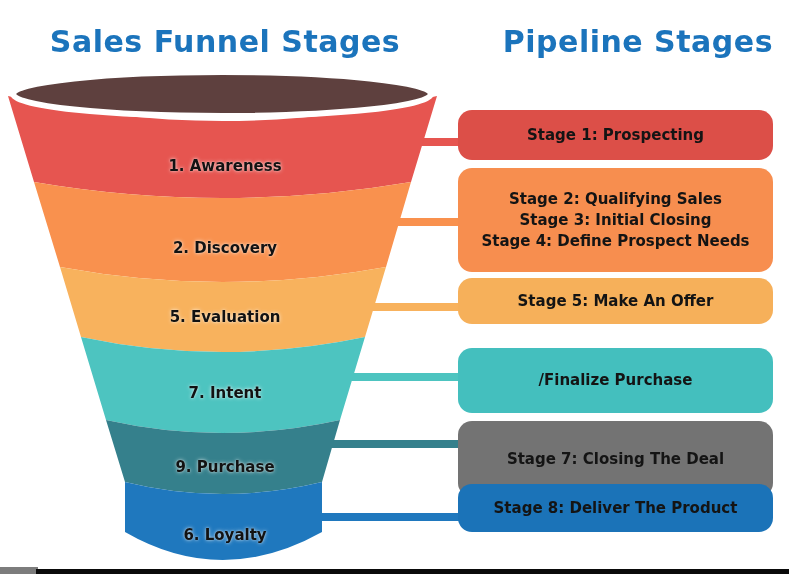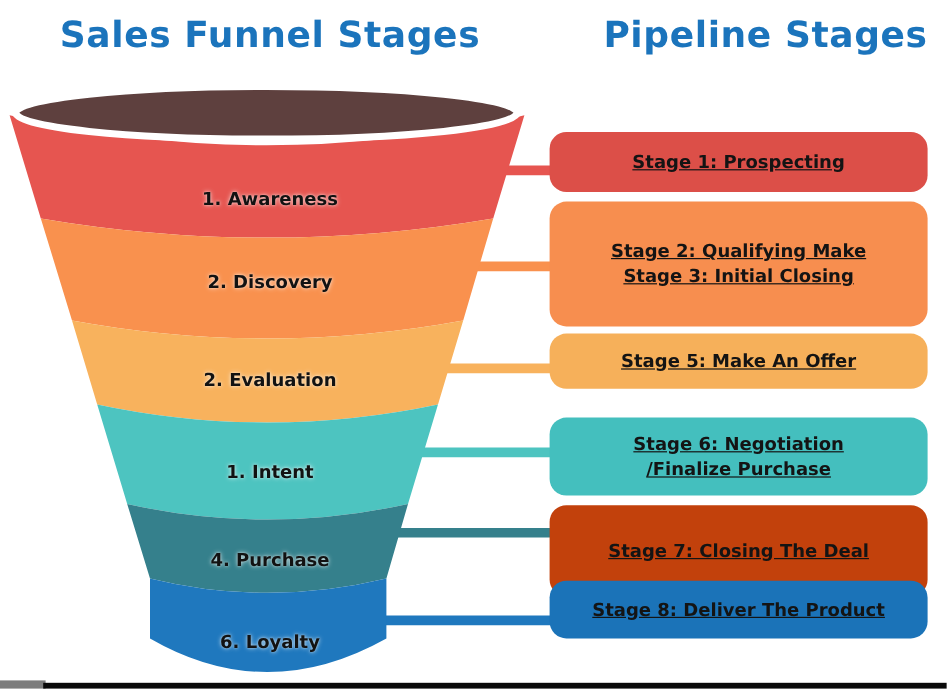--- a/index.html
+++ b/index.html
@@ -2,41 +2,41 @@
 <html><head>
 <meta charset="utf-8">
 <style>
   html,body{margin:0;padding:0;}
   body{
     width:789px;height:574px;position:relative;overflow:hidden;
     background:#ffffff;
     font-family:"DejaVu Sans","Liberation Sans",sans-serif;
   }
   .title{
-    position:absolute;top:12px;height:40px;
+    position:absolute;top:24px;height:40px;
     font-size:30px;font-weight:700;letter-spacing:0.5px;
     color:#1B74BC;text-align:center;
   }
   .title-left{left:20px;width:410px;}
   .title-right{left:458px;width:315px;text-align:right;}
   #scene{position:absolute;left:0;top:0;}
   .funnel-label{
     position:absolute;left:60px;width:330px;
     text-align:center;font-weight:700;font-size:15px;color:#121212;
     text-shadow:0 0 4px rgba(255,255,255,0.65),0 0 2px rgba(255,255,255,0.5);
     transform:translateY(-50%);
   }
   .pipe-box{
     position:absolute;left:458px;width:315px;
     border-radius:14px;
     display:flex;flex-direction:column;justify-content:center;align-items:center;
     text-align:center;color:#141414;font-weight:700;font-size:15px;line-height:21px;
     padding:2px 10px;box-sizing:border-box;
   }
-  .pipe-line{white-space:pre-line;text-decoration:underline;}
+  .pipe-line{white-space:pre-line;}
   .bottom-gray{position:absolute;left:0;top:567px;width:38px;height:7px;background:#7c7c7c;}
   .bottom-black{position:absolute;left:36px;top:569px;width:753px;height:5px;background:#0a0a0a;}
 </style>
 </head>
 <body>
 
 <div class="title title-left">Sales Funnel Stages</div>
 <div class="title title-right">Pipeline Stages</div>
 
 <svg id="scene" width="789" height="574" viewBox="0 0 789 574">
@@ -56,45 +56,45 @@
     <path d="M 60 267 Q 222 297 386 267 L 365 337 Q 222 367 81 337 Z" fill="#F8B25D"></path>
     <path d="M 81 337 Q 222 367 365 337 L 340 420 Q 222 446 106 420 Z" fill="#4DC4C0"></path>
     <path d="M 106 420 Q 222 446 340 420 L 322 482 Q 222 506 125 482 Z" fill="#35808C"></path>
     <path d="M 125 482 Q 222 506 322 482 L 322 532 Q 222 588 125 532 Z" fill="#1F78BE"></path>
 
     <ellipse cx="222" cy="94" rx="209" ry="22" stroke="#ffffff" stroke-width="6" fill="#5E403E"></ellipse>
   </g>
 </svg>
 
 <div class="funnel-label" style="top:166px;">1. Awareness</div>
-<div class="funnel-label" style="top:235px;">2. Discovery</div>
-<div class="funnel-label" style="top:317px;">2. Evaluation</div>
-<div class="funnel-label" style="top:393px;">1. Intent</div>
-<div class="funnel-label" style="top:467px;">4. Purchase</div>
+<div class="funnel-label" style="top:248px;">2. Discovery</div>
+<div class="funnel-label" style="top:317px;">5. Evaluation</div>
+<div class="funnel-label" style="top:393px;">7. Intent</div>
+<div class="funnel-label" style="top:467px;">9. Purchase</div>
 <div class="funnel-label" style="top:535px;">6. Loyalty</div>
 
 <div class="pipe-box" style="top: 110px; height: 50px; background-color: rgb(220, 79, 72);">
   <div class="pipe-line">Stage 1: Prospecting</div>
 </div>
 
 <div class="pipe-box" style="top: 168px; height: 104px; background-color: rgb(247, 142, 79);">
-  <div class="pipe-line">Stage 2: Qualifying Make</div>
+  <div class="pipe-line">Stage 2: Qualifying Sales</div>
   <div class="pipe-line">Stage  3:  Initial  Closing</div>
+  <div class="pipe-line">Stage 4: Define Prospect Needs</div>
 </div>
 
 <div class="pipe-box" style="top: 278px; height: 46px; background-color: rgb(246, 176, 90);">
   <div class="pipe-line">Stage 5: Make An Offer</div>
 </div>
 
 <div class="pipe-box" style="top: 348px; height: 65px; background-color: rgb(68, 191, 190);">
-  <div class="pipe-line">Stage 6: Negotiation</div>
   <div class="pipe-line">/Finalize Purchase</div>
 </div>
 
-<div class="pipe-box" style="top: 421px; height: 76px; background-color: #c2410c;">
+<div class="pipe-box" style="top: 421px; height: 76px; background-color: #737373;">
   <div class="pipe-line">Stage 7: Closing The Deal</div>
 </div>
 
 <div class="pipe-box" style="top: 484px; height: 48px; background-color: rgb(27, 115, 184);">
   <div class="pipe-line">Stage 8: Deliver The Product</div>
 </div>
 
 <div class="bottom-gray"></div>
 <div class="bottom-black"></div>
 

